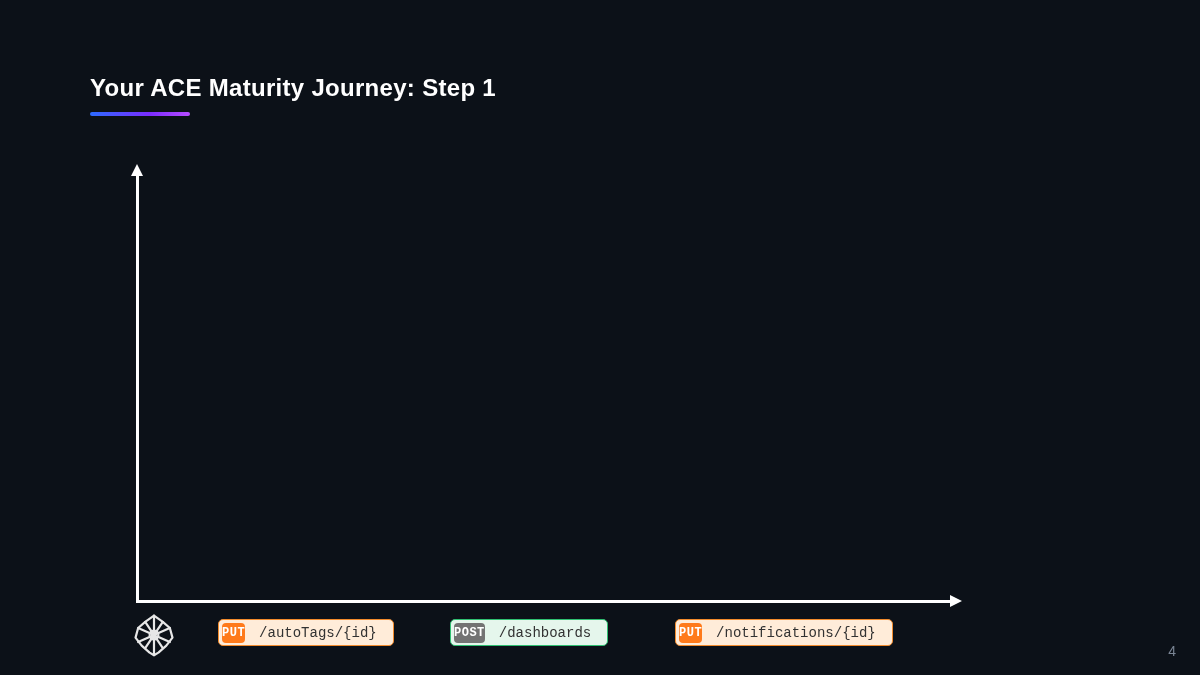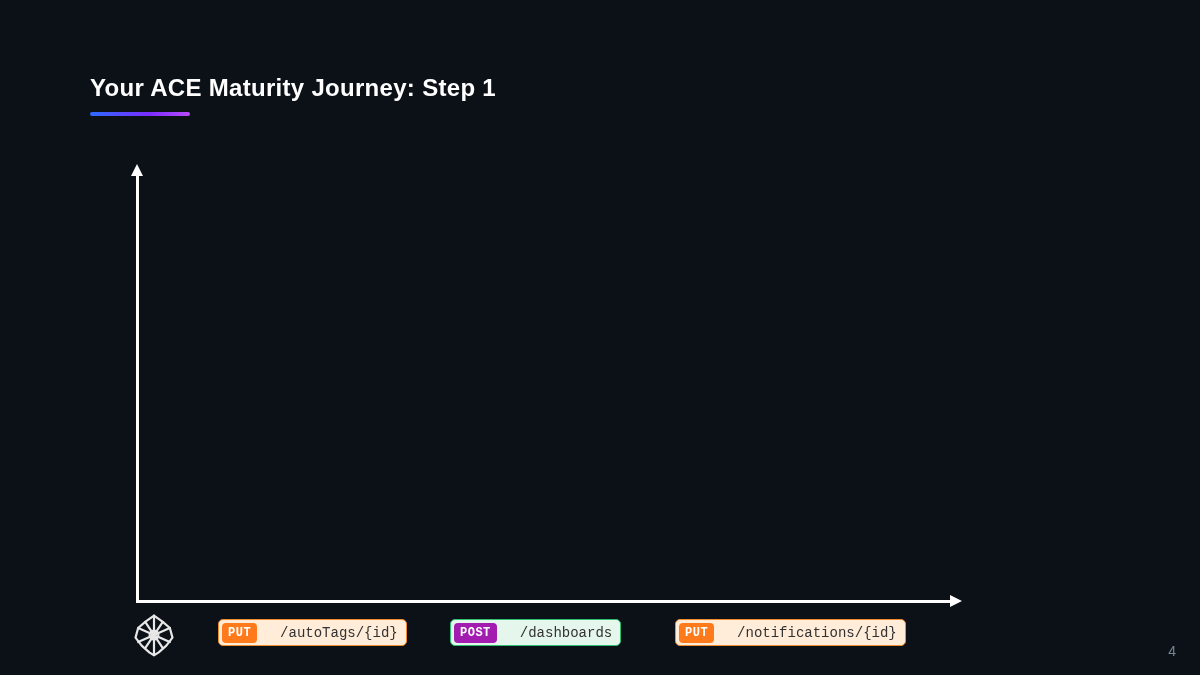--- a/index.html
+++ b/index.html
@@ -85,33 +85,33 @@
   }
   .pill.green{
     background:#e5f6ec;
     border:1px solid #2fbf71;
   }
   .pill .badge{
     display:inline-flex;
     align-items:center;
     justify-content:center;
     height:20px;
-    margin:0 23px 0 3px;
-    padding:0 6px;
+    margin:0 14px 0 3px;
+    padding:0 0;
     color:#ffffff;
     font-weight:600;
     font-size:12px;
     border-radius:4px;
     letter-spacing:.5px;
   }
   .pill.orange .badge{ background:#ff7a1a; }
-  .pill.green  .badge{ background:#a21caf; }
+  .pill.green  .badge{ background:#737373; }
   .pill .path{
     color:#323232;
-    padding-right:8px;
+    padding-right:16px;
   }
 
   #pill1{ left:218px; }
   #pill2{ left:450px; }
   #pill3{ left:675px; }
 
   
   .brand{
     position:absolute;
     left:132px;

